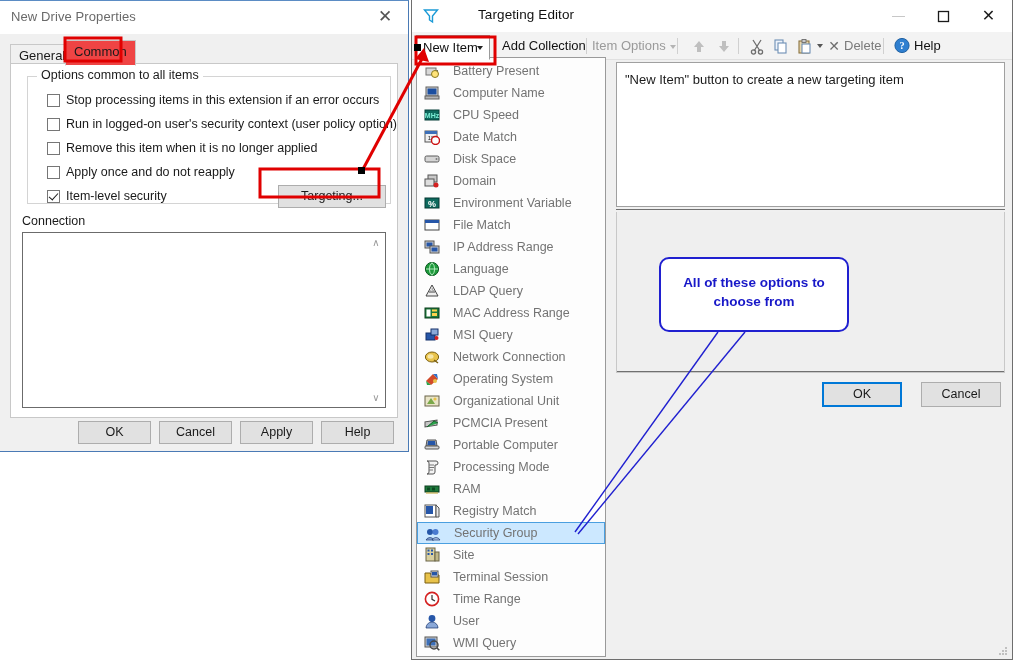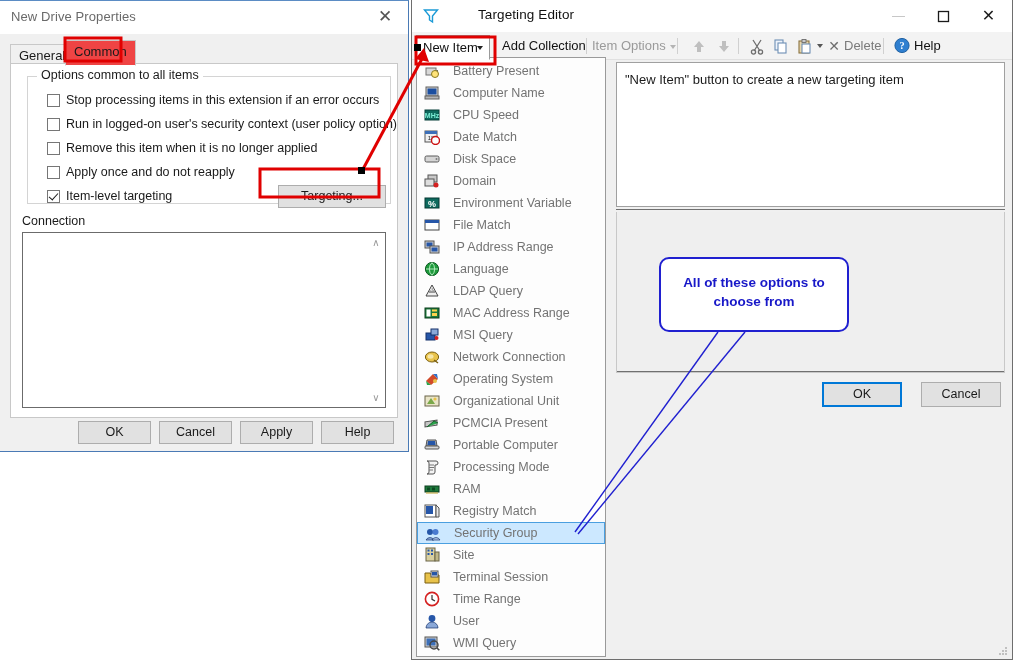--- a/index.html
+++ b/index.html
@@ -262,21 +262,21 @@
           <div class="chkrow" style="top:64px">
             <span class="chkbox"></span>
             <span class="chklabel">Remove this item when it is no longer applied</span>
           </div>
           <div class="chkrow" style="top:88px">
             <span class="chkbox"></span>
             <span class="chklabel">Apply once and do not reapply</span>
           </div>
           <div class="chkrow" style="top:112px">
             <span class="chkbox on"></span>
-            <span class="chklabel">Item-level targeting</span>
+            <span class="chklabel">Item-level security</span>
           </div>
 
           <div class="wbtn" id="btn-targeting" style="left:250px; top:108px; width:108px; height:23px;">Targeting...</div>
         </div>
 
         <div id="desc-label">Connection</div>
         <div id="desc-box">
           <div id="desc-scroll">
             <div class="sc-arrow" id="sc-up">∧</div>
             <div class="sc-arrow" id="sc-dn">∨</div>

